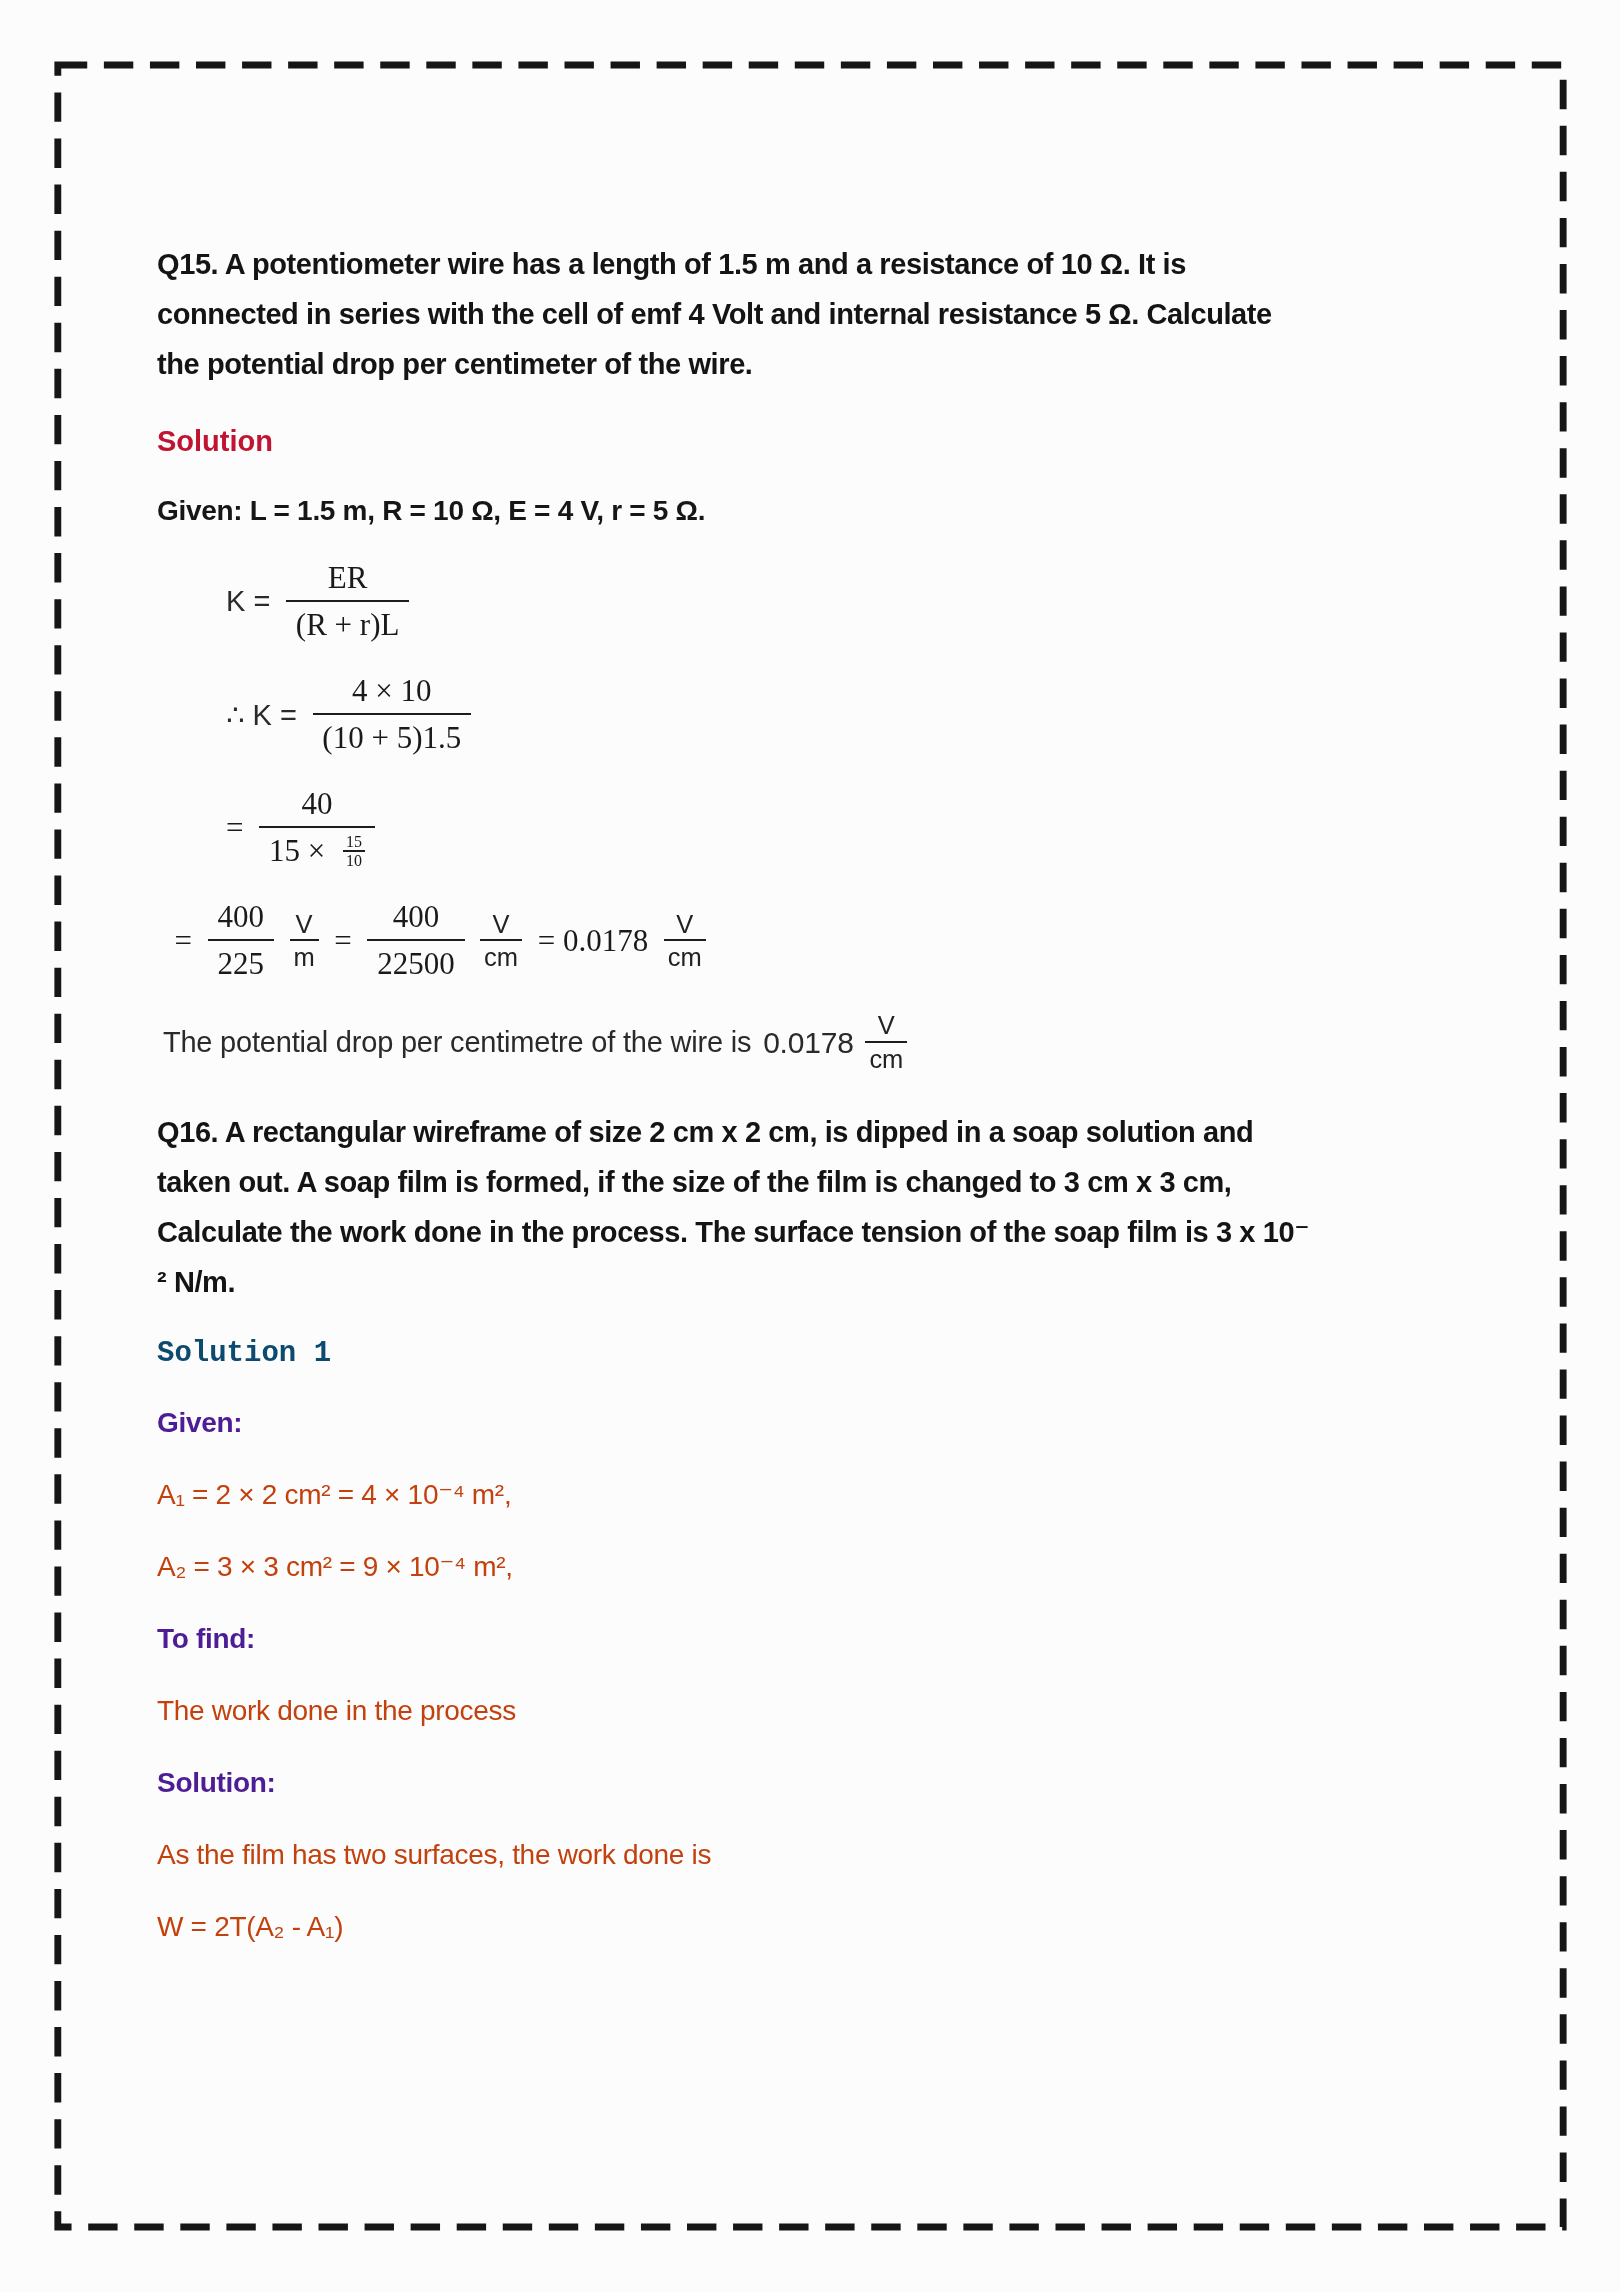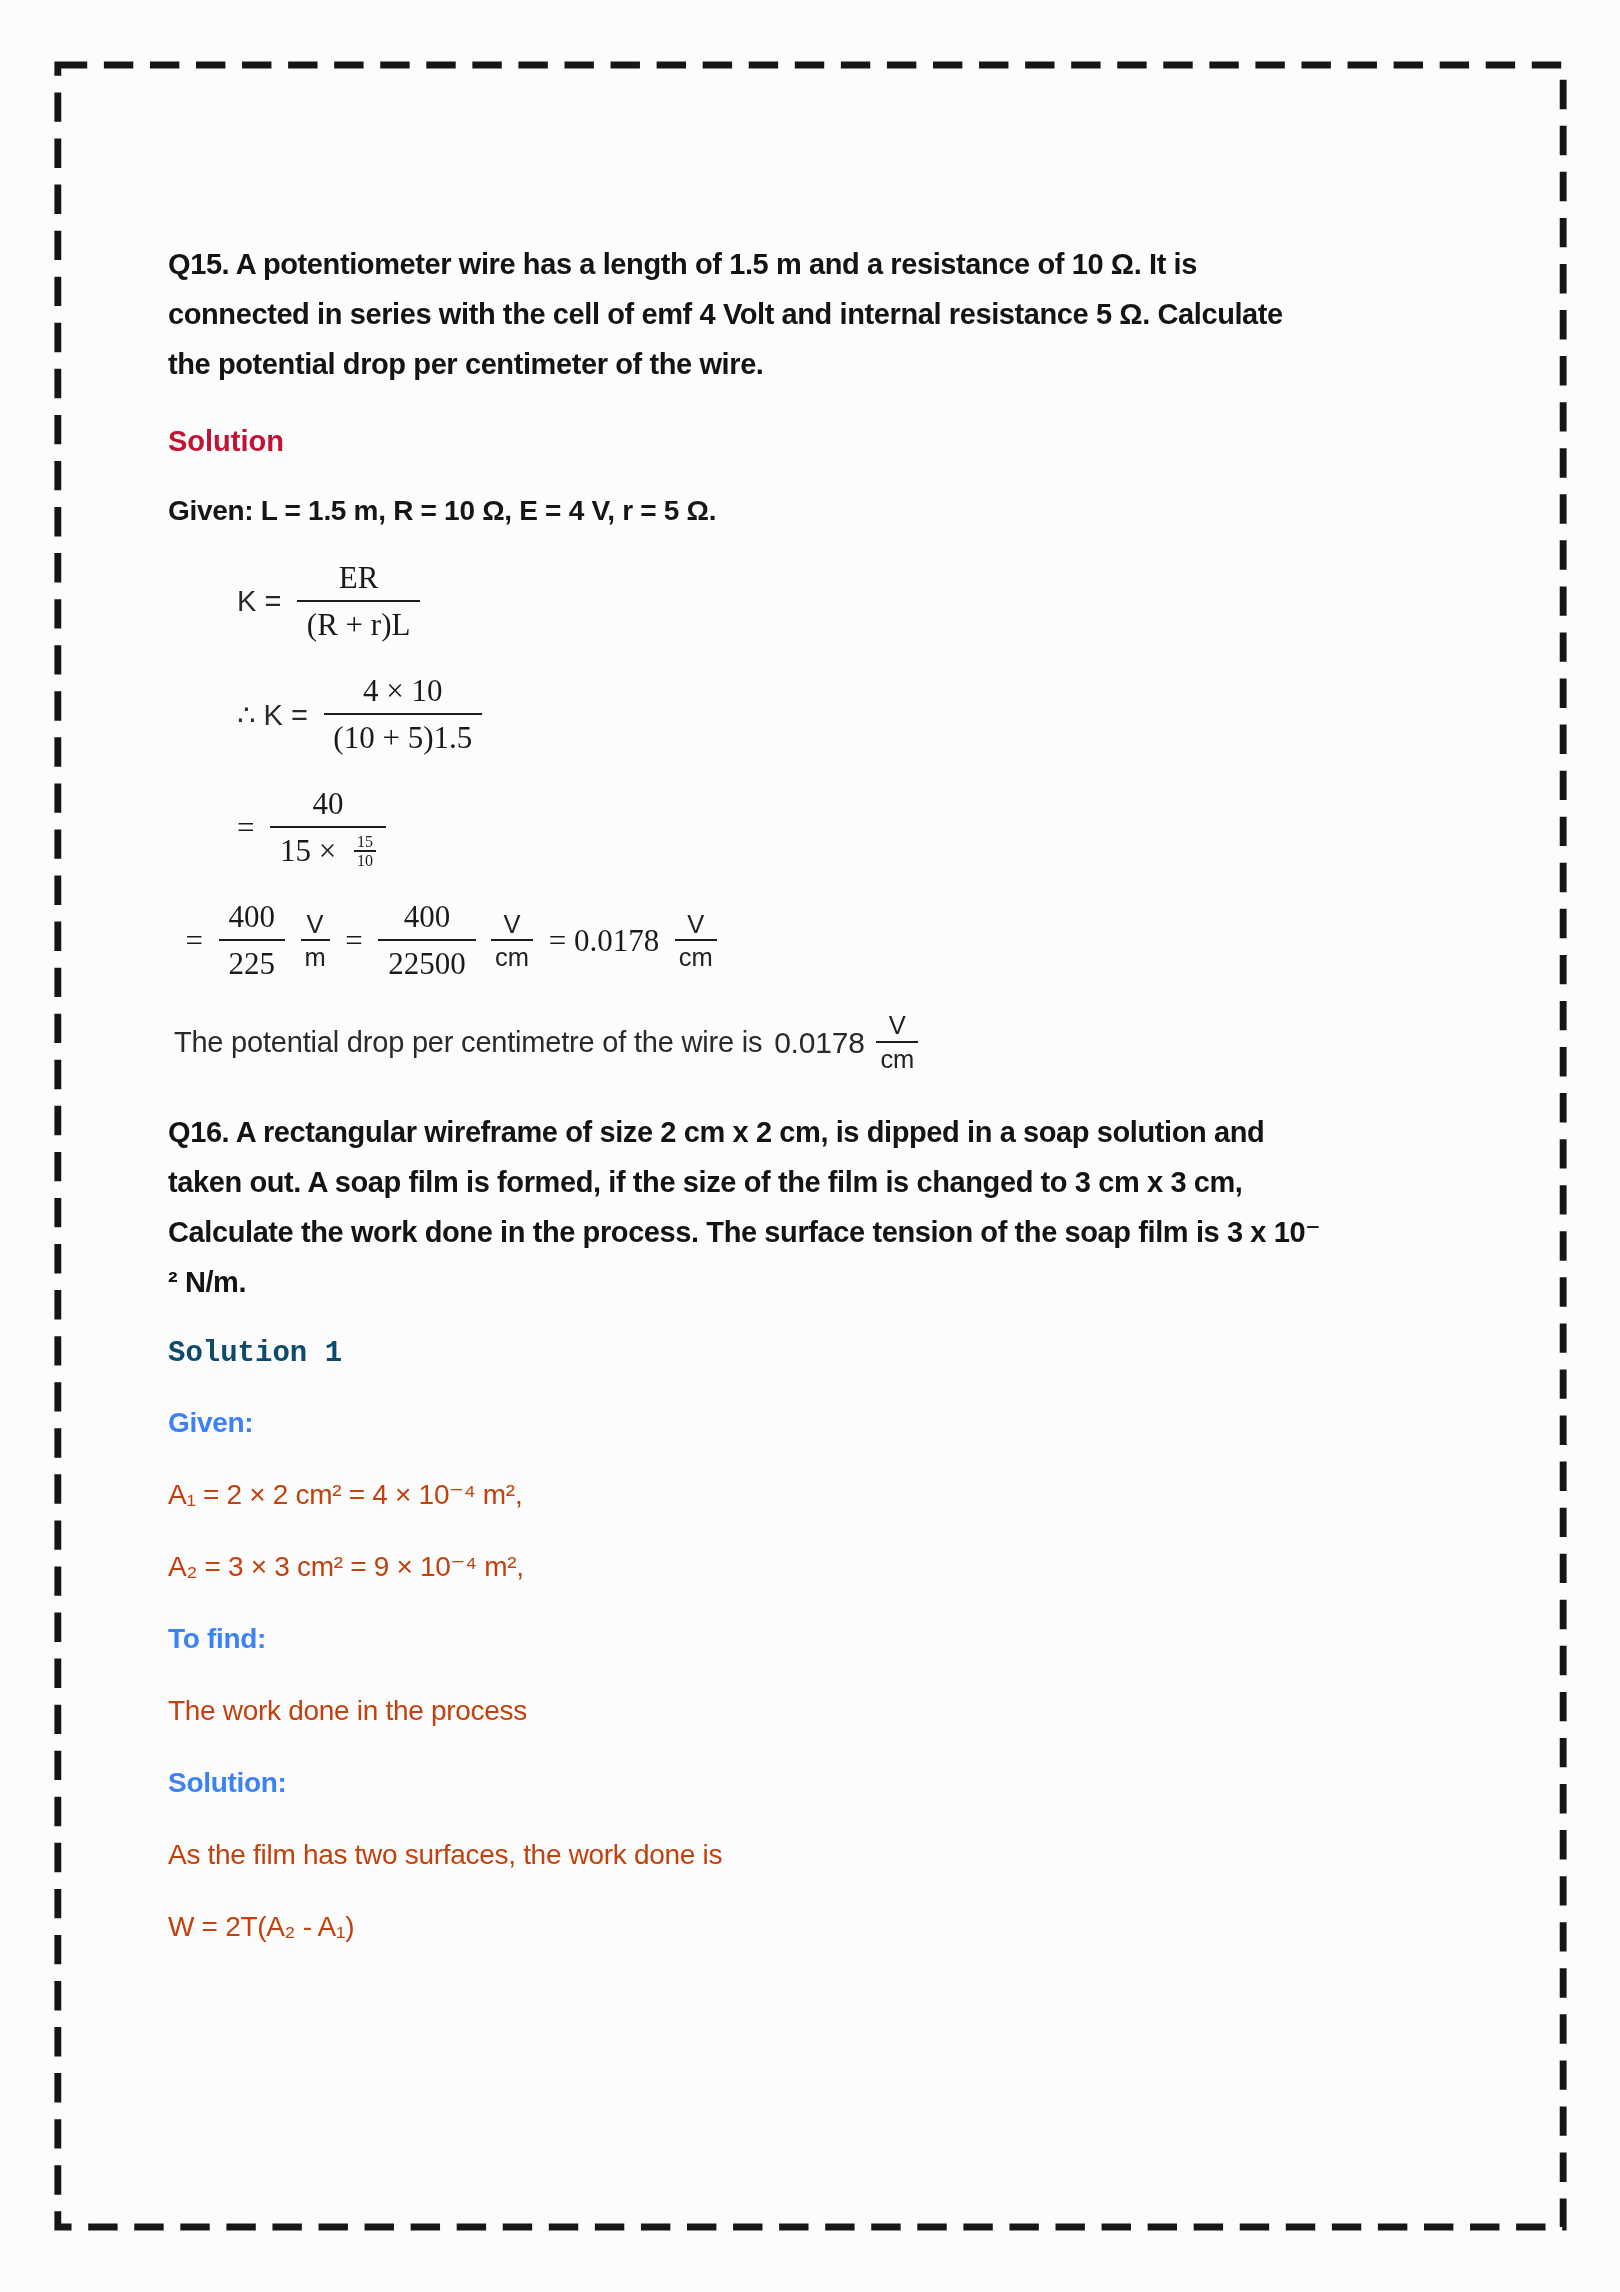--- a/index.html
+++ b/index.html
@@ -4,21 +4,21 @@
 <style>
   html, body { margin: 0; padding: 0; }
   body {
     width: 1620px; height: 2293px;
     position: relative;
     background: #fcfcfc;
     color: #1b1b1b;
     overflow: hidden;
   }
   .border-svg { position: absolute; left: 0; top: 0; width: 1620px; height: 2293px; }
-  .content { position: absolute; left: 168px; top: 239px; width: 1245px; }
+  .content { position: absolute; left: 157px; top: 239px; width: 1245px; }
 
   .para {
     font: 700 29px/50px "Liberation Sans", "DejaVu Sans", sans-serif;
     letter-spacing: -0.4px;
     color: #141414;
     margin: 0 0 35px 0;
   }
   .red-heading {
     font: 700 29px/35px "Liberation Sans", "DejaVu Sans", sans-serif;
     margin: 0 0 35px 0;
@@ -32,21 +32,21 @@
   .line {
     font: 400 28px/33px "Liberation Sans", "DejaVu Sans", sans-serif;
     letter-spacing: -0.3px;
     margin: 0 0 39px 0;
     color: #c2410c;
   }
   .line-bold {
     font: 700 28px/33px "Liberation Sans", "DejaVu Sans", sans-serif;
     letter-spacing: -0.3px;
     margin: 0 0 39px 0;
-    color: #3b82f6;
+    color: #4c1d95;
   }
 
   
   .formula {
     display: flex;
     align-items: center;
     gap: 15.7px;
     font-family: "Liberation Serif", "DejaVu Serif", serif;
     font-size: 31px;
     color: #1a1a1a;

